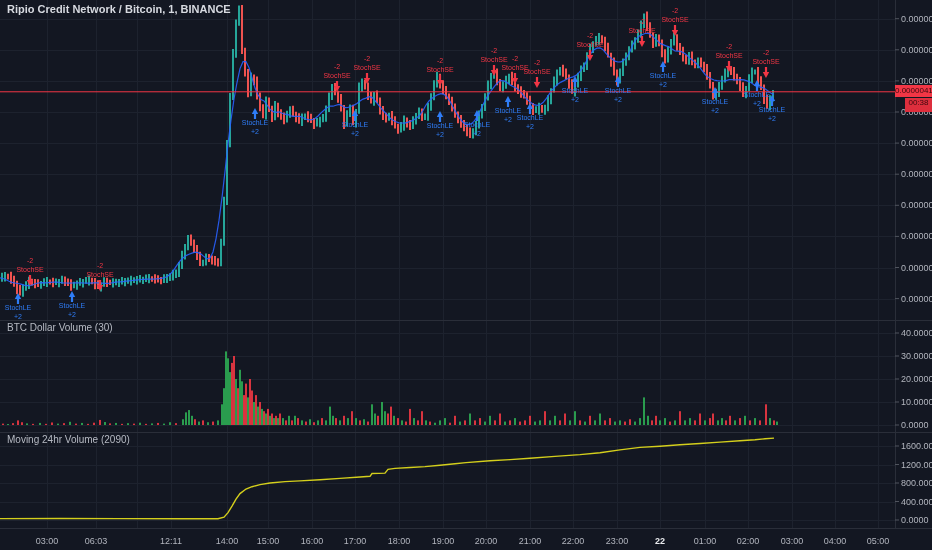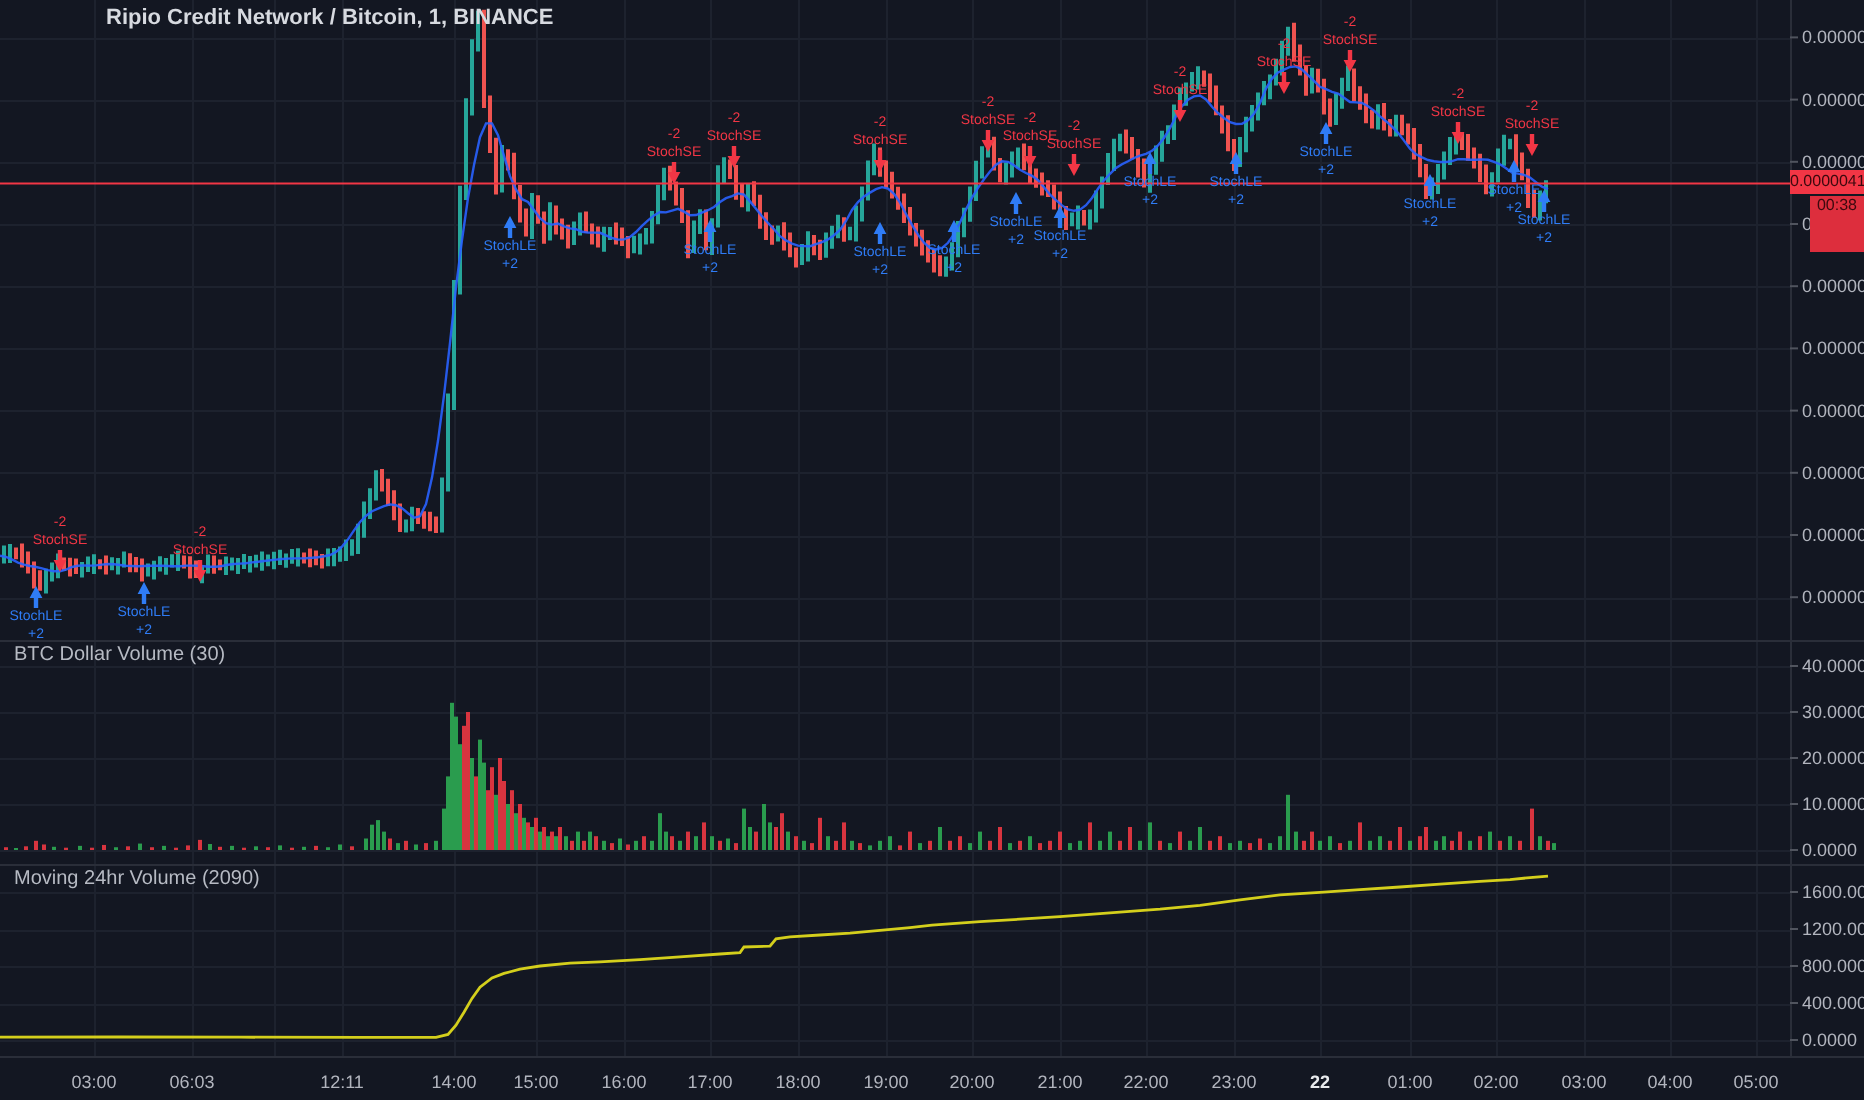--- a/index.html
+++ b/index.html
@@ -1,26 +1,26 @@
 <!DOCTYPE html>
 <html><head>
 <meta charset="utf-8">
 <style>
   html,body{margin:0;padding:0;background:#0b0e15;}
   #app{position:relative;width:932px;height:550px;background:#131722;overflow:hidden;
        font-family:"Liberation Sans",sans-serif;-webkit-font-smoothing:antialiased;}
   svg{position:absolute;left:0;top:0;}
   svg text{font-family:"Liberation Sans",sans-serif;}
   .legend{position:absolute;left:7px;z-index:5;pointer-events:none;}
-  .legend .t1{font-size:11px;font-weight:bold;color:#d7dae0;line-height:13px;margin-left:46px;}
+  .legend .t1{font-size:11px;font-weight:bold;color:#d7dae0;line-height:13px;}
   .legend .t2{font-size:10px;color:#b6bac3;line-height:12px;}
   .pane-title{position:absolute;left:7px;font-size:10px;color:#b6bac3;z-index:5;}
   .price-badge{position:absolute;left:895px;top:85px;width:37px;height:12px;background:#f23645;
                color:#3b090e;font-size:8px;line-height:12px;text-align:center;z-index:6;}
-  .countdown-badge{position:absolute;left:905px;top:98px;width:27px;height:28px;background:#dd2e3d;
+  .countdown-badge{position:absolute;left:905px;top:98px;width:27px;height:14px;background:#dd2e3d;
                color:#3b090e;font-size:8px;line-height:10px;text-align:center;z-index:6;}
 </style>
 </head>
 <body>
 
 <div id="app">
 
   <div class="legend" style="top:3px">
     <div class="t1">Ripio Credit Network / Bitcoin, 1, BINANCE</div>
   </div>

